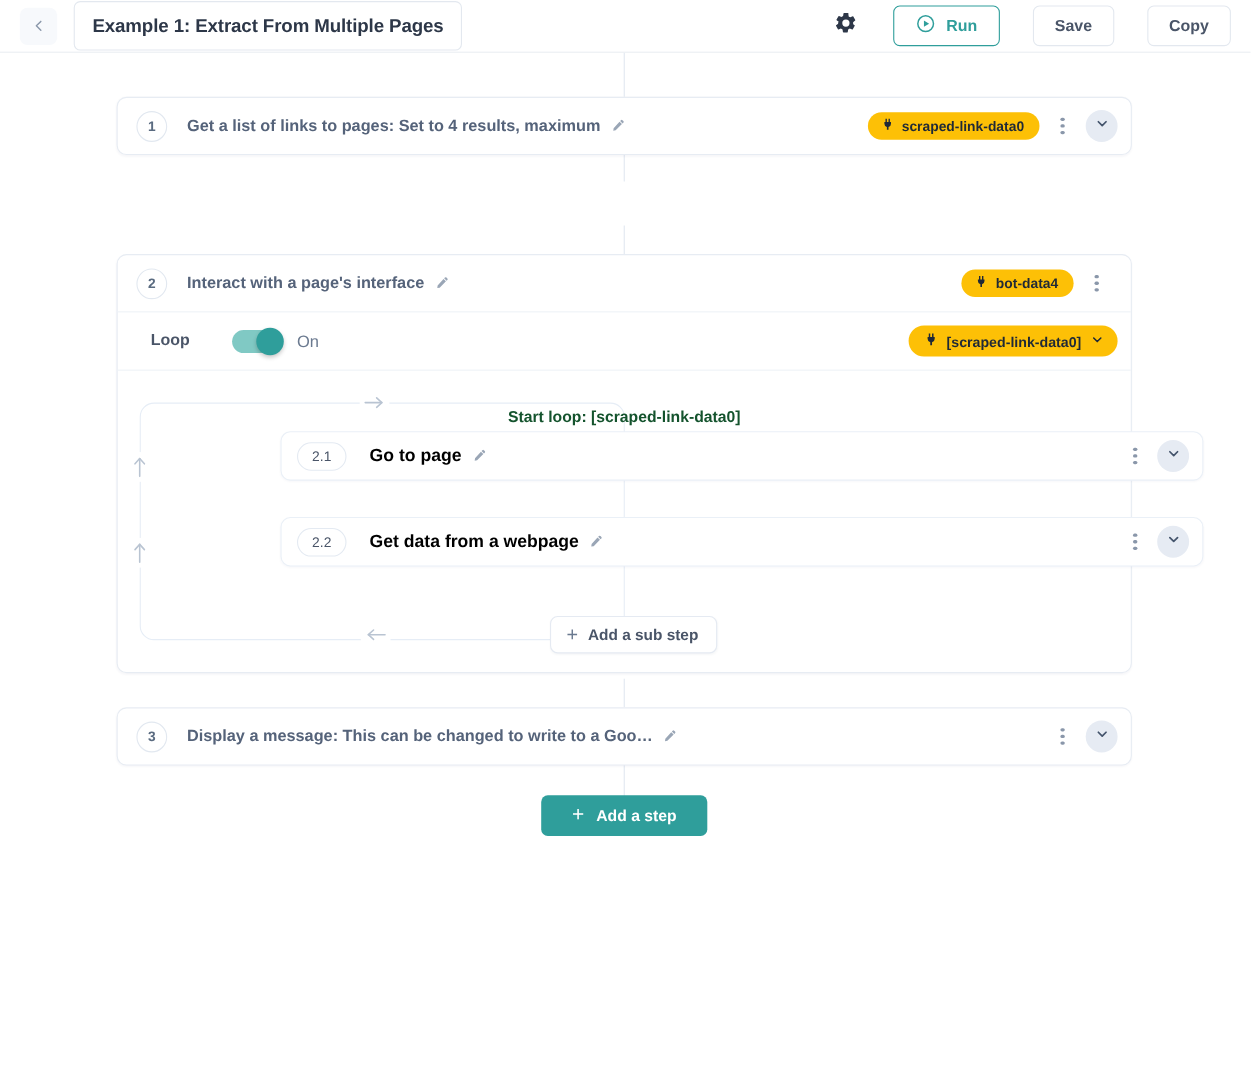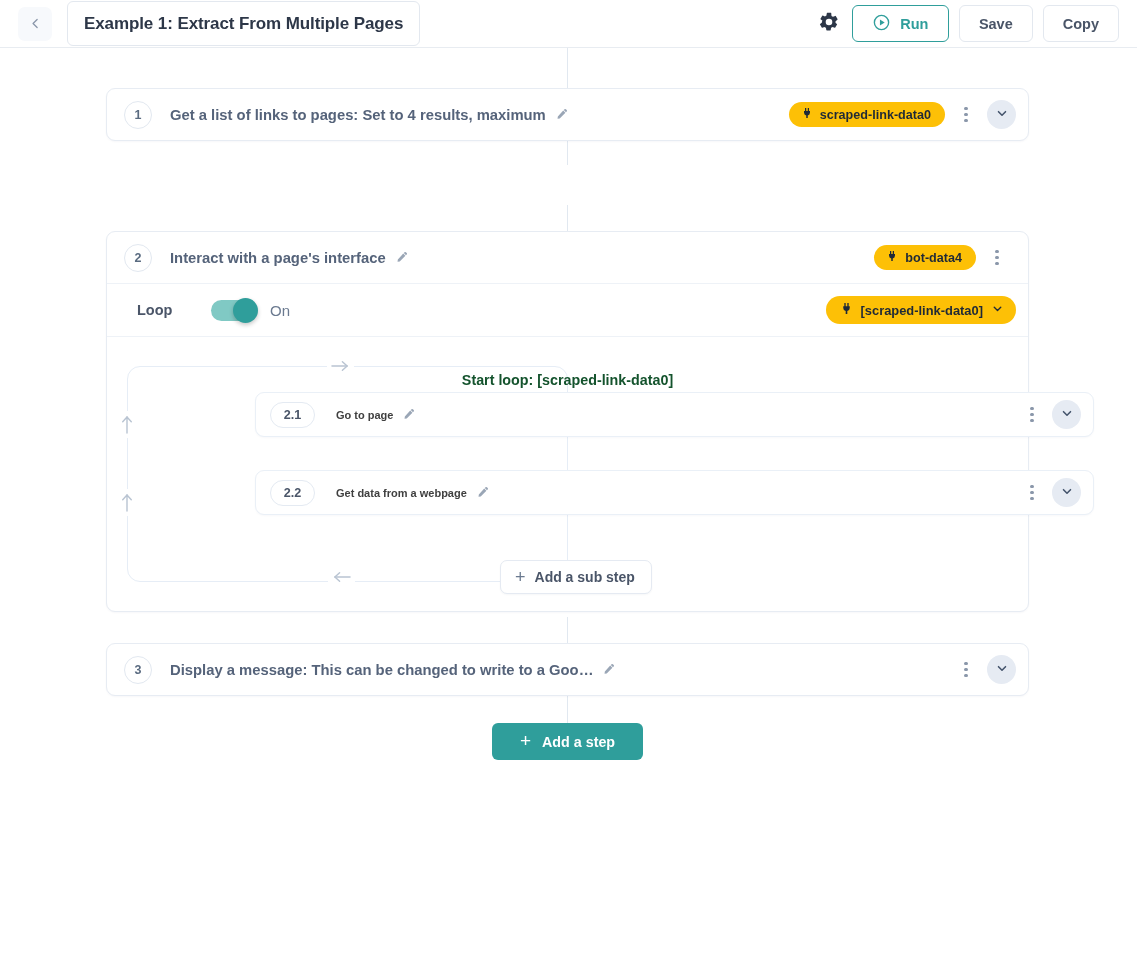--- a/index.html
+++ b/index.html
@@ -43,21 +43,21 @@
   .title-text {
     font-size: 17px;
     font-weight: bold;
     color: #2d3748;
     letter-spacing: -0.1px;
     white-space: nowrap;
   }
   .topbar-right {
     margin-left: auto;
     display: flex; align-items: center;
-    gap: 10px;
+    gap: 30px;
   }
   .gear-btn {
     width: 26px; height: 26px;
     display: flex; align-items: center; justify-content: center;
     cursor: pointer;
   }
   .btn {
     height: 37px;
     border: 1px solid #e3e8ef;
     border-radius: 6px;
@@ -288,29 +288,29 @@
     padding: 0 12px 0 14px;
     box-shadow: 0 1px 2px rgba(16,40,80,0.03);
   }
   .sub-chip {
     min-width: 45px; height: 26px;
     border-radius: 13px;
     border: 1px solid #e4eaf2;
     background: #fff;
     display: flex; align-items: center; justify-content: center;
     font-size: 12.6px;
-    font-weight: bold;
+    font-weight: normal;
     color: #4a5568;
     flex: 0 0 auto;
   }
   .sub-label {
     margin-left: 21px;
-    font-size: 11px;
-    font-weight: bold;
-    color: #404040;
+    font-size: 16px;
+    font-weight: bold;
+    color: #000000;
     white-space: nowrap;
   }
   .sub-right {
     margin-left: auto;
     display: flex; align-items: center; gap: 9px;
   }
   .add-sub-btn {
     position: absolute;
     left: 500px;
     top: 512px;

